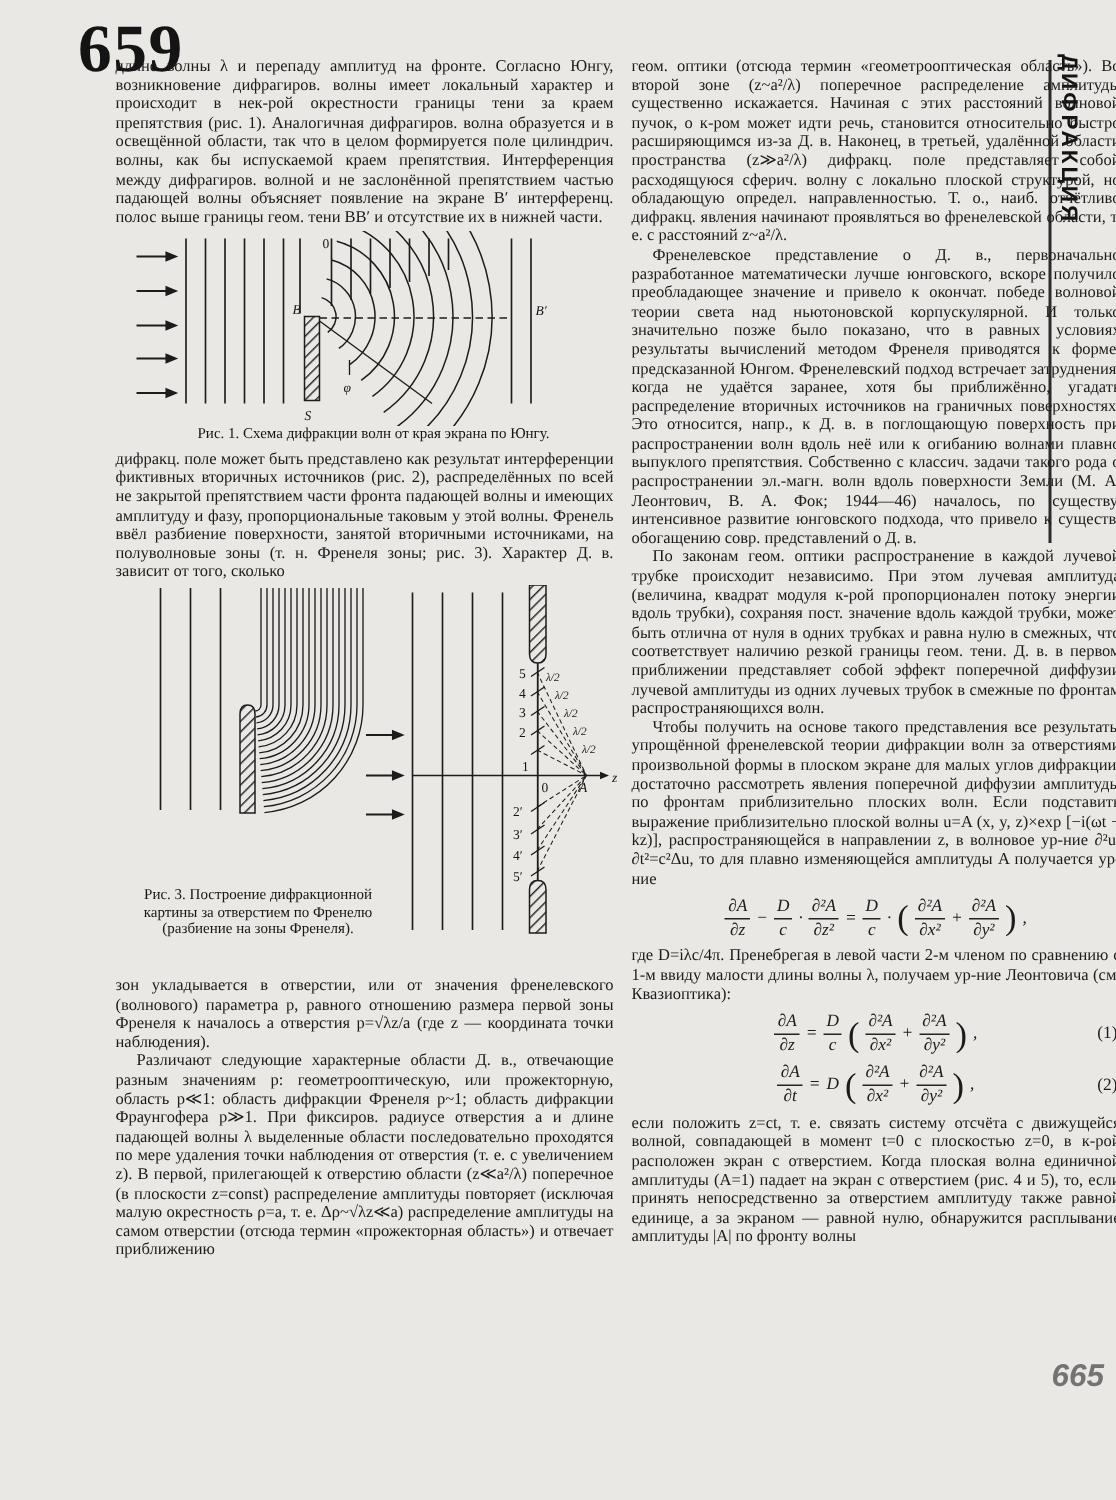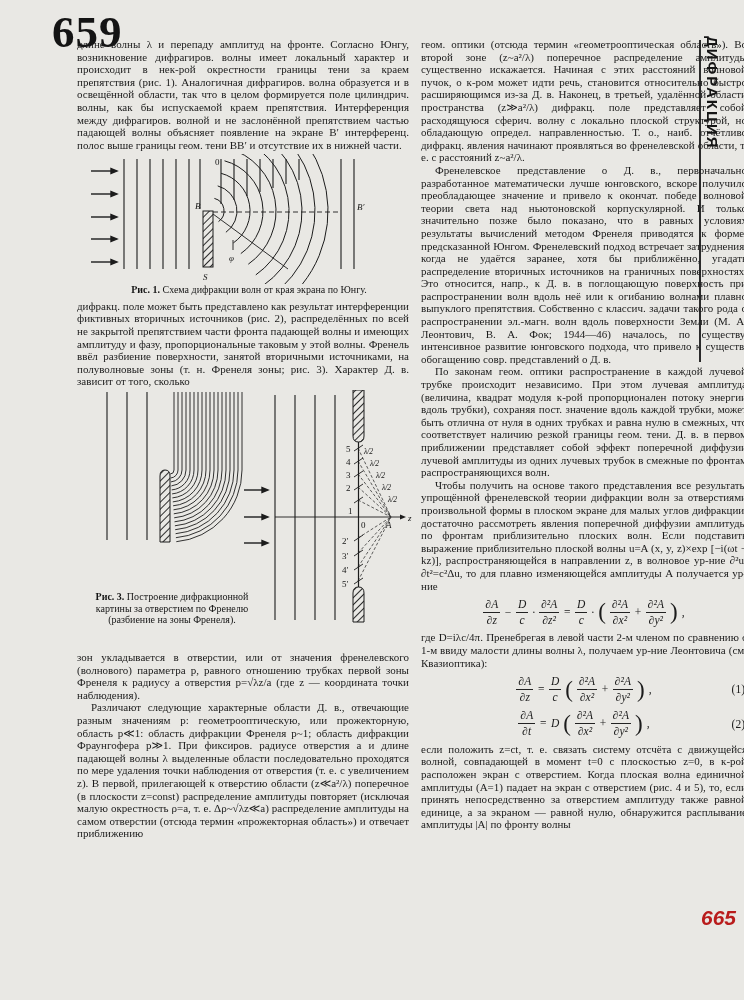--- a/index.html
+++ b/index.html
@@ -8,21 +8,21 @@
     background:#e9e8e4;
     font-family:"Liberation Serif","DejaVu Serif",serif;
     color:#1b1b1b;
   }
   .page-num-top{
     position:absolute;left:52px;top:6px;
     font-size:45px;font-weight:700;color:#141414;letter-spacing:1px;
   }
   .page-num-bottom{
     position:absolute;left:701px;top:906px;
-    font-size:21px;font-weight:700;font-style:italic;color:#b91c1c;
+    font-size:21px;font-weight:700;font-style:italic;color:#737373;
     font-family:"Liberation Sans","DejaVu Sans",sans-serif;
   }
   .margin-rule{
     position:absolute;left:699px;top:40px;width:2px;height:322px;
     background:#2b2b2b;
   }
   .margin-label{
     position:absolute;left:704px;top:36px;
     writing-mode:vertical-rl;text-orientation:mixed;
     font-family:"Liberation Sans","DejaVu Sans",sans-serif;
@@ -32,21 +32,21 @@
   .col-left{left:30px;width:332px;}
   .col-right{left:374px;width:326px;}
   .col p{margin:0;}
   p.indent{text-indent:14px;}
   .fig-block{margin:3px 0 4px 0;}
   .fig1-wrap{padding-left:12px;}
   .caption{
     font-size:10px;line-height:11.5px;text-align:center;margin:2px 0 3px 0;
     color:#151515;
   }
-  .caption .cap-label{font-weight:700;}
+  .caption .cap-label{font-weight:400;}
   .fig23{position:relative;height:258px;margin:2px 0 3px 0;}
   .fig23 svg{position:absolute;}
   .fig23 .cap2{position:absolute;left:0;top:164px;width:190px;}
   .fig23 .cap3{position:absolute;left:0;top:201px;width:190px;}
   svg{display:block;}
   svg text{font-family:"Liberation Serif","DejaVu Serif",serif;fill:#161616;}
   .lab{font-size:9px;}
   .lab-i{font-size:9px;font-style:italic;}
   .lab-s{font-size:7.5px;font-style:italic;}
   
@@ -214,21 +214,21 @@
       <text class="lab-i" x="166" y="131">z</text>
       <text class="lab" x="100" y="154">2′</text>
       <text class="lab" x="100" y="169">3′</text>
       <text class="lab" x="100" y="183">4′</text>
       <text class="lab" x="100" y="197">5′</text>
     </svg>
 
     <p class="caption cap3"><span class="cap-label">Рис. 3.</span><span> Построение дифракционной картины за отверстием по Френелю (разбиение на зоны Френеля).</span></p>
   </div>
 
-  <p>зон укладывается в отверстии, или от значения френелевского (волнового) параметра p, равного отношению трубках первой зоны Френеля к радиусу a отверстия p=√λz/a (где z — координата точки наблюдения).</p>
+  <p>зон укладывается в отверстии, или от значения френелевского (волнового) параметра p, равного отношению размера первой зоны Френеля к началось a отверстия p=√λz/a (где z — координата точки наблюдения).</p>
   <p class="indent">Различают следующие характерные области Д. в., отвечающие разным значениям p: геометрооптическую, или прожекторную, область p≪1: область дифракции Френеля p~1; область дифракции Фраунгофера p≫1. При фиксиров. радиусе отверстия a и длине падающей волны λ выделенные области последовательно проходятся по мере удаления точки наблюдения от отверстия (т. е. с увеличением z). В первой, прилегающей к отверстию области (z≪a²/λ) поперечное (в плоскости z=const) распределение амплитуды повторяет (исключая малую окрестность ρ=a, т. е. Δρ~√λz≪a) распределение амплитуды на самом отверстии (отсюда термин «прожекторная область») и отвечает приближению</p>
 </div>
 
 <div class="col col-right">
   <p>геом. оптики (отсюда термин «геометрооптическая область»). Во второй зоне (z~a²/λ) поперечное распределение амплитуды существенно искажается. Начиная с этих расстояний волновой пучок, о к-ром может идти речь, становится относительно быстро расширяющимся из-за Д. в. Наконец, в третьей, удалённой области пространства (z≫a²/λ) дифракц. поле представляет собой расходящуюся сферич. волну с локально плоской структурой, но обладающую определ. направленностью. Т. о., наиб. отчётливо дифракц. явления начинают проявляться во френелевской области, т. е. с расстояний z~a²/λ.</p>
   <p class="indent">Френелевское представление о Д. в., первоначально разработанное математически лучше юнговского, вскоре получило преобладающее значение и привело к окончат. победе волновой теории света над ньютоновской корпускулярной. И только значительно позже было показано, что в равных условиях результаты вычислений методом Френеля приводятся к форме, предсказанной Юнгом. Френелевский подход встречает затруднения, когда не удаётся заранее, хотя бы приближённо, угадать распределение вторичных источников на граничных поверхностях. Это относится, напр., к Д. в. в поглощающую поверхность при распространении волн вдоль неё или к огибанию волнами плавно выпуклого препятствия. Собственно с классич. задачи такого рода о распространении эл.-магн. волн вдоль поверхности Земли (М. А. Леонтович, В. А. Фок; 1944—46) началось, по существу, интенсивное развитие юнговского подхода, что привело к существ. обогащению совр. представлений о Д. в.</p>
   <p class="indent">По законам геом. оптики распространение в каждой лучевой трубке происходит независимо. При этом лучевая амплитуда (величина, квадрат модуля к-рой пропорционален потоку энергии вдоль трубки), сохраняя пост. значение вдоль каждой трубки, может быть отлична от нуля в одних трубках и равна нулю в смежных, что соответствует наличию резкой границы геом. тени. Д. в. в первом приближении представляет собой эффект поперечной диффузии лучевой амплитуды из одних лучевых трубок в смежные по фронтам распространяющихся волн.</p>
   <p class="indent">Чтобы получить на основе такого представления все результаты упрощённой френелевской теории дифракции волн за отверстиями произвольной формы в плоском экране для малых углов дифракции, достаточно рассмотреть явления поперечной диффузии амплитуды по фронтам приблизительно плоских волн. Если подставить выражение приблизительно плоской волны u=A (x, y, z)×exp [−i(ωt − kz)], распространяющейся в направлении z, в волновое ур-ние ∂²u/∂t²=c²Δu, то для плавно изменяющейся амплитуды A получается ур-ние</p>
 
   <div class="eq-row">

